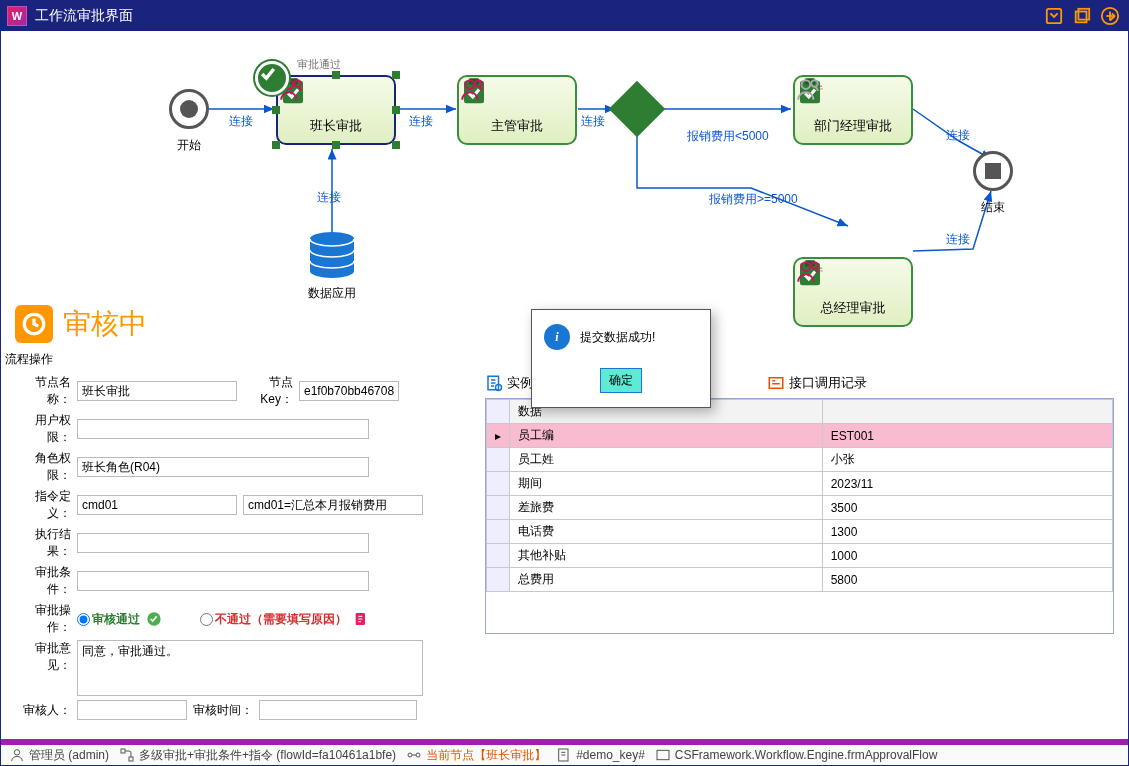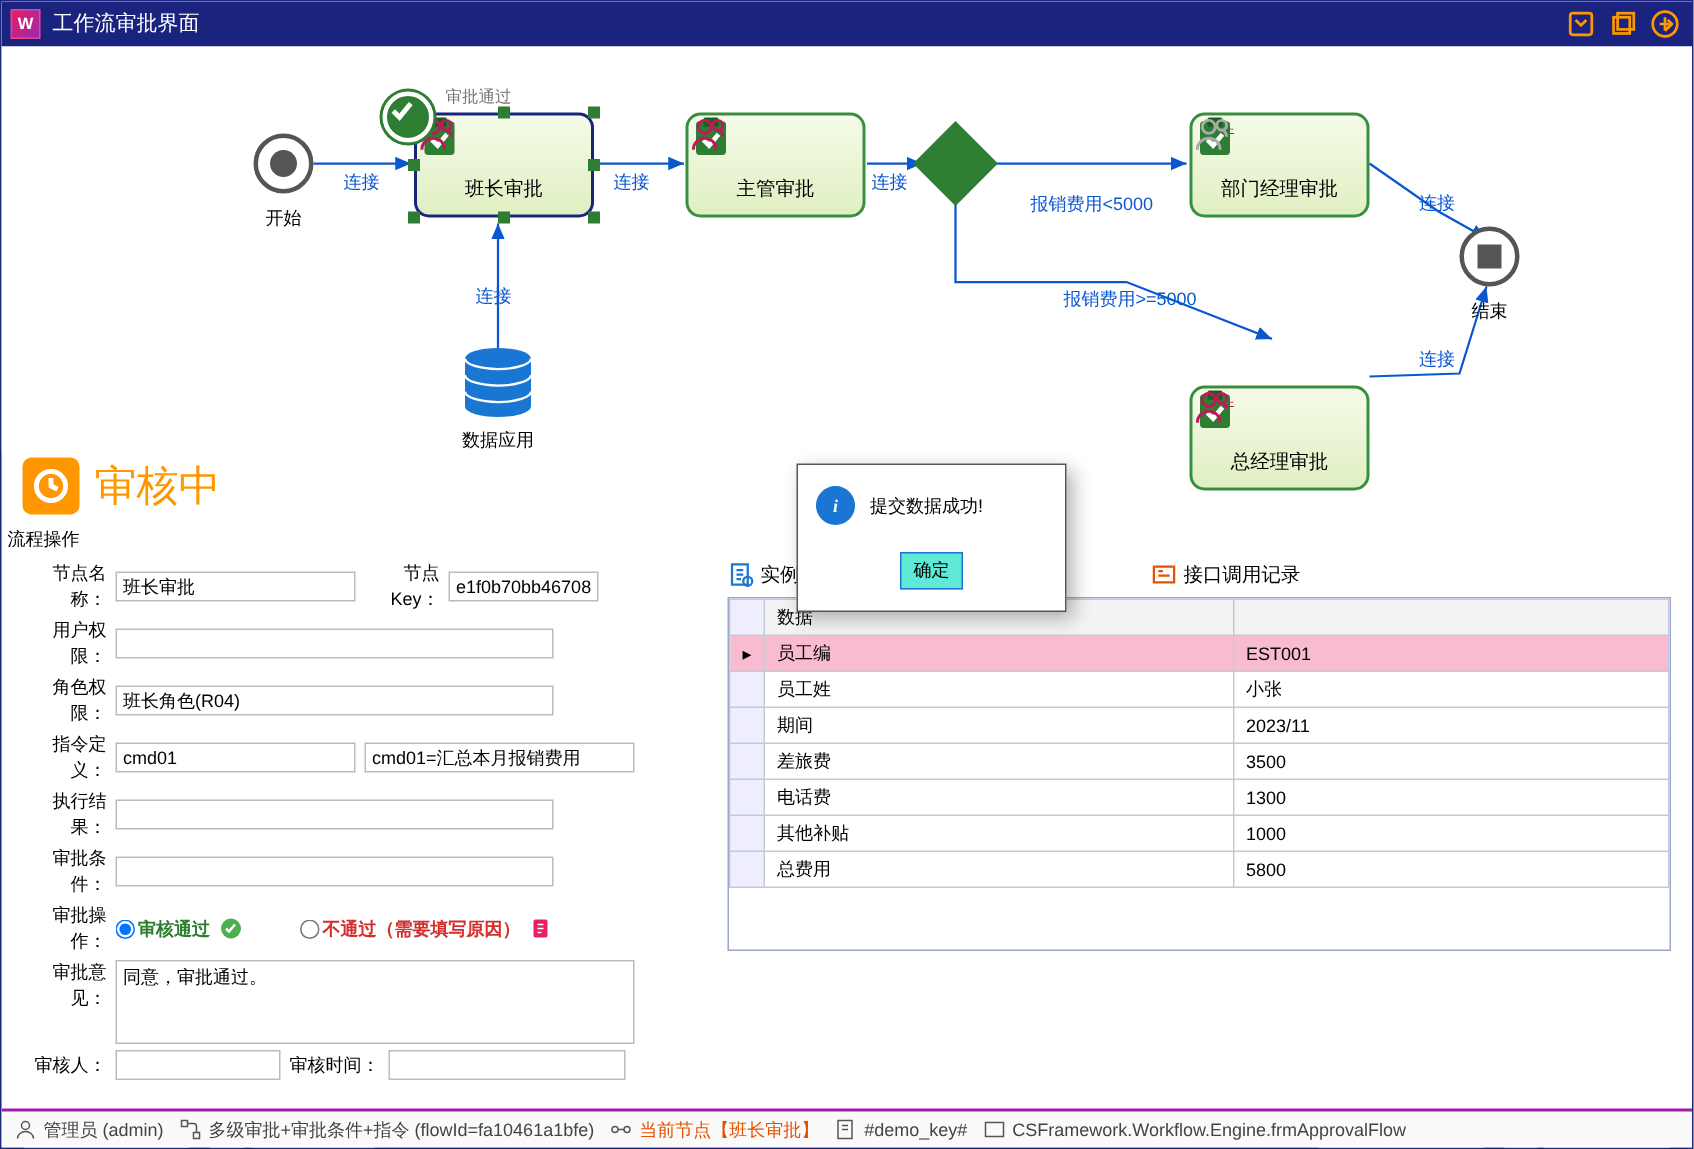--- a/index.html
+++ b/index.html
@@ -71,21 +71,21 @@
 
 .btn-row { display:flex; justify-content:center; gap:12px; padding: 8px 14px; align-items:center; }
 .btn-row .gap { flex:1; }
 .btn { border:1px solid #999; background:#fff; padding:6px 14px; display:flex; align-items:center; gap:6px; font-size:14px; cursor:pointer; }
 .btn.green { border-color:#2E7D32; color:#2E7D32; }
 .btn.red { border-color:#D32F2F; color:#D32F2F; }
 .btn.blue { border-color:#1565C0; color:#1565C0; }
 .btn svg { width:20px; height:20px; }
 
 
-.statusbar { position:absolute; bottom:0; left:0; right:0; height:26px; border-top:2px solid #a21caf; display:flex; align-items:center; padding:0 8px; gap:10px; font-size:12px; color:#444; background:#fafafa;}
+.statusbar { position:absolute; bottom:0; left:0; right:0; height:26px; border-top:6px solid #a21caf; display:flex; align-items:center; padding:0 8px; gap:10px; font-size:12px; color:#444; background:#fafafa;}
 .statusbar .seg { display:flex; align-items:center; gap:4px; }
 .statusbar svg { width:16px; height:16px; stroke:#555; fill:none; stroke-width:1.5;}
 .orange { color:#E65100; }
 
 
 .modal { position:absolute; left:530px; top:308px; width:180px; background:#fff; border:1px solid #555; box-shadow:4px 4px 12px rgba(0,0,0,.3); }
 .modal .mtitle { display:flex; align-items:center; padding:6px 8px; font-size:13px; }
 .modal .mtitle .sp { flex:1; }
 .modal .mbody { display:flex; align-items:center; gap:10px; padding: 14px 12px 18px; }
 .modal .info-icon { width:26px; height:26px; background:#1976D2; border-radius:50%; color:#fff; display:flex; align-items:center; justify-content:center; font-weight:bold; font-family:Georgia,serif; font-style:italic;}

